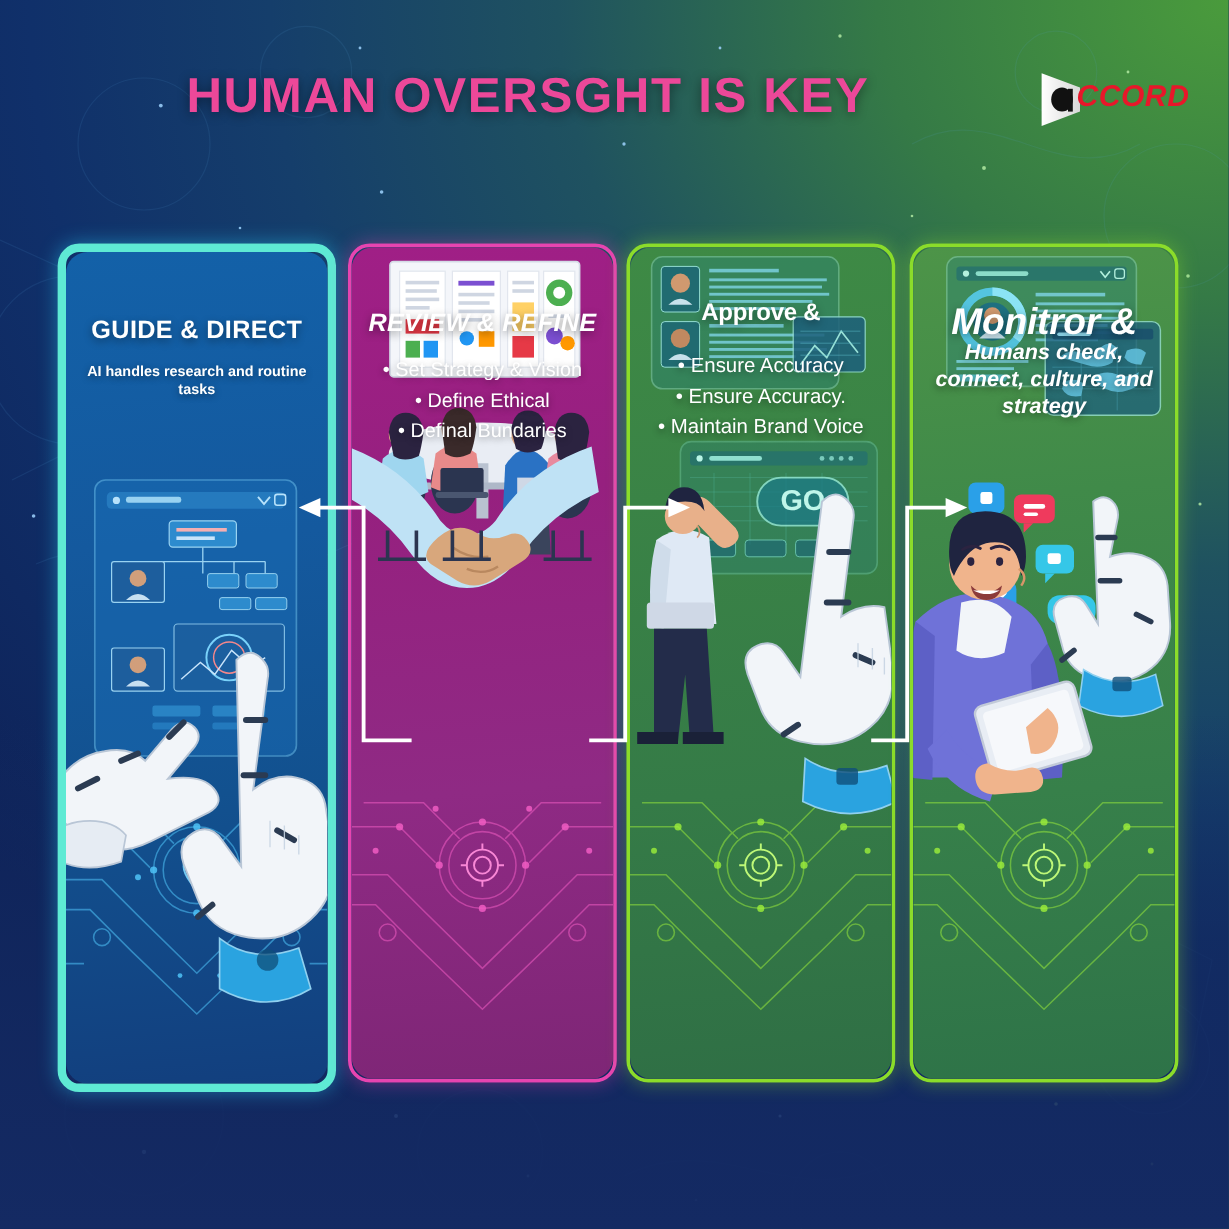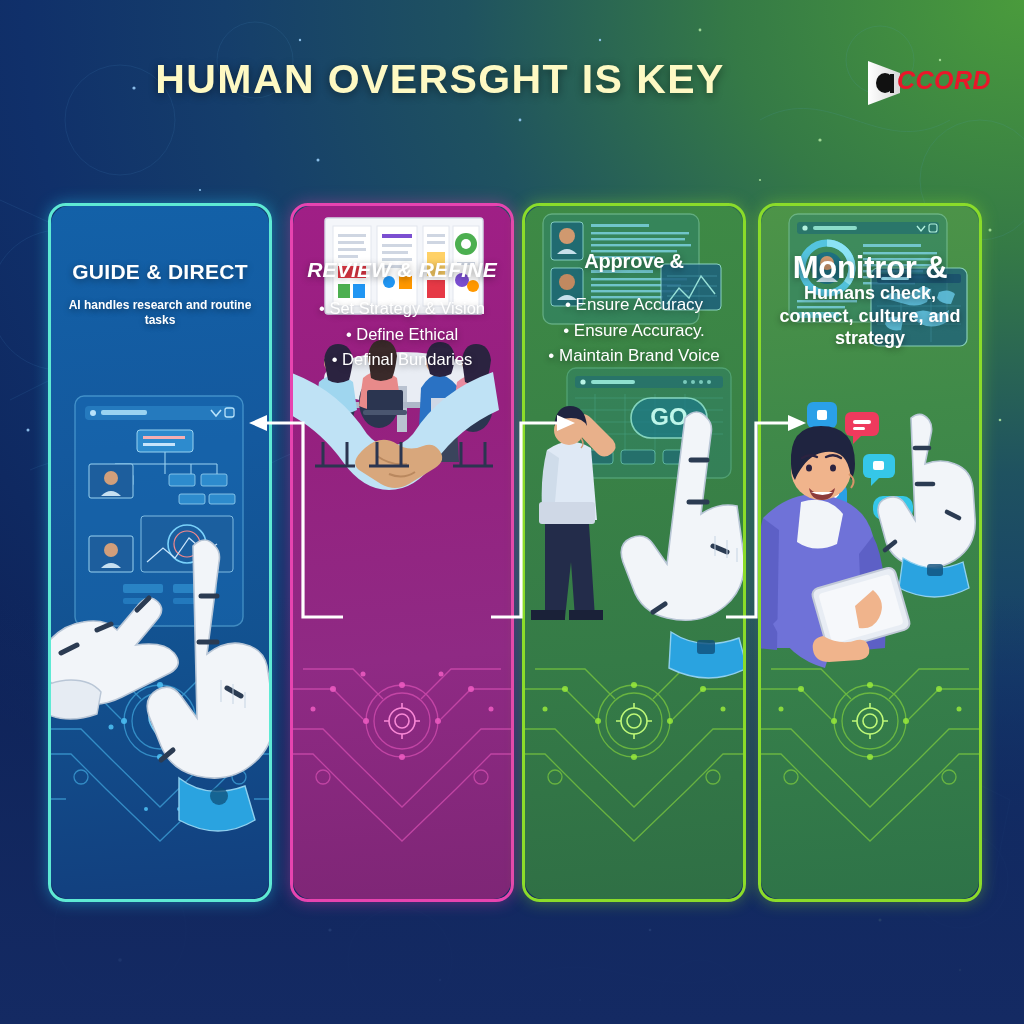--- a/index.html
+++ b/index.html
@@ -20,47 +20,47 @@
   .bg-bottomfade{
     position:absolute;left:0;right:0;bottom:0;height:430px;
     background:linear-gradient(180deg,rgba(16,38,92,0) 0%,rgba(18,40,95,.72) 45%,#142a63 100%);
   }
   .bg-net{position:absolute;inset:0;opacity:.5;}
   .bg-particles{position:absolute;inset:0;}
 
   
   .title{
     position:absolute;top:56px;left:0;width:880px;text-align:center;
-    color:#fef9c3;font-size:41px;font-weight:bold;letter-spacing:1.4px;
+    color:#ec4899;font-size:41px;font-weight:bold;letter-spacing:1.4px;
     text-shadow:0 2px 10px rgba(0,0,0,.45);
     font-family:"Liberation Sans", sans-serif;
   }
   .logo{position:absolute;top:58px;left:866px;width:120px;height:52px;}
   .logo-mark{position:absolute;left:0;top:2px;width:36px;height:46px;}
   .logo-text{
     position:absolute;left:31px;top:8px;
     color:#e8172a;font-size:25px;font-weight:bold;font-style:italic;
     letter-spacing:.5px;font-family:"Liberation Sans", sans-serif;
   }
 
   
   .panel{
     position:absolute;top:203px;height:693px;width:218px;
     border-radius:18px;overflow:hidden;
   }
   .panel .inner{position:absolute;inset:0;border-radius:18px;overflow:hidden;}
-  .p1{left:48px;border:3px solid #5eead4;box-shadow:0 0 16px rgba(41,200,242,.45);}
+  .p1{left:48px;border:7px solid #5eead4;box-shadow:0 0 16px rgba(41,200,242,.45);}
   .p2{left:290px;border:3px solid #e744b0;box-shadow:0 0 16px rgba(231,68,176,.4);}
   .p3{left:522px;border:3px solid #8bdc2a;box-shadow:0 0 16px rgba(139,220,42,.4);}
   .p4{left:758px;border:3px solid #8bdc2a;box-shadow:0 0 16px rgba(139,220,42,.4);}
 
   .p1 .inner{background:linear-gradient(175deg,#1361a8 0%,#14599e 35%,#12518f 65%,#123f7e 100%);}
   .p2 .inner{background:linear-gradient(175deg,#a01f86 0%,#96207f 30%,#8f2a84 65%,#7e2676 100%);}
   .p3 .inner{background:linear-gradient(175deg,#3e8a45 0%,#3a8346 30%,#357b47 65%,#2f6f45 100%);}
-  .p4 .inner{background:linear-gradient(175deg,#4d9448 0%,#408a49 30%,#37804a 65%,#2e7348 100%);}
+  .p4 .inner{background:linear-gradient(175deg,#4d9448 0%,#408a49 30%,#37804a 65%,#2e7348 100%);font-style:italic;}
 
   .p-head{
     position:absolute;left:8px;right:8px;
     text-align:center;color:#fff;font-weight:bold;
     text-shadow:0 2px 7px rgba(0,0,0,.4);
     font-family:"Liberation Sans", sans-serif;
   }
   .p-head.h1{top:54px;font-size:21px;letter-spacing:.3px;}
   .p-head.h2{top:52px;font-size:21px;letter-spacing:.2px;font-style:italic;}
   .p-head.h3{top:44px;font-size:20px;letter-spacing:-.2px;}

